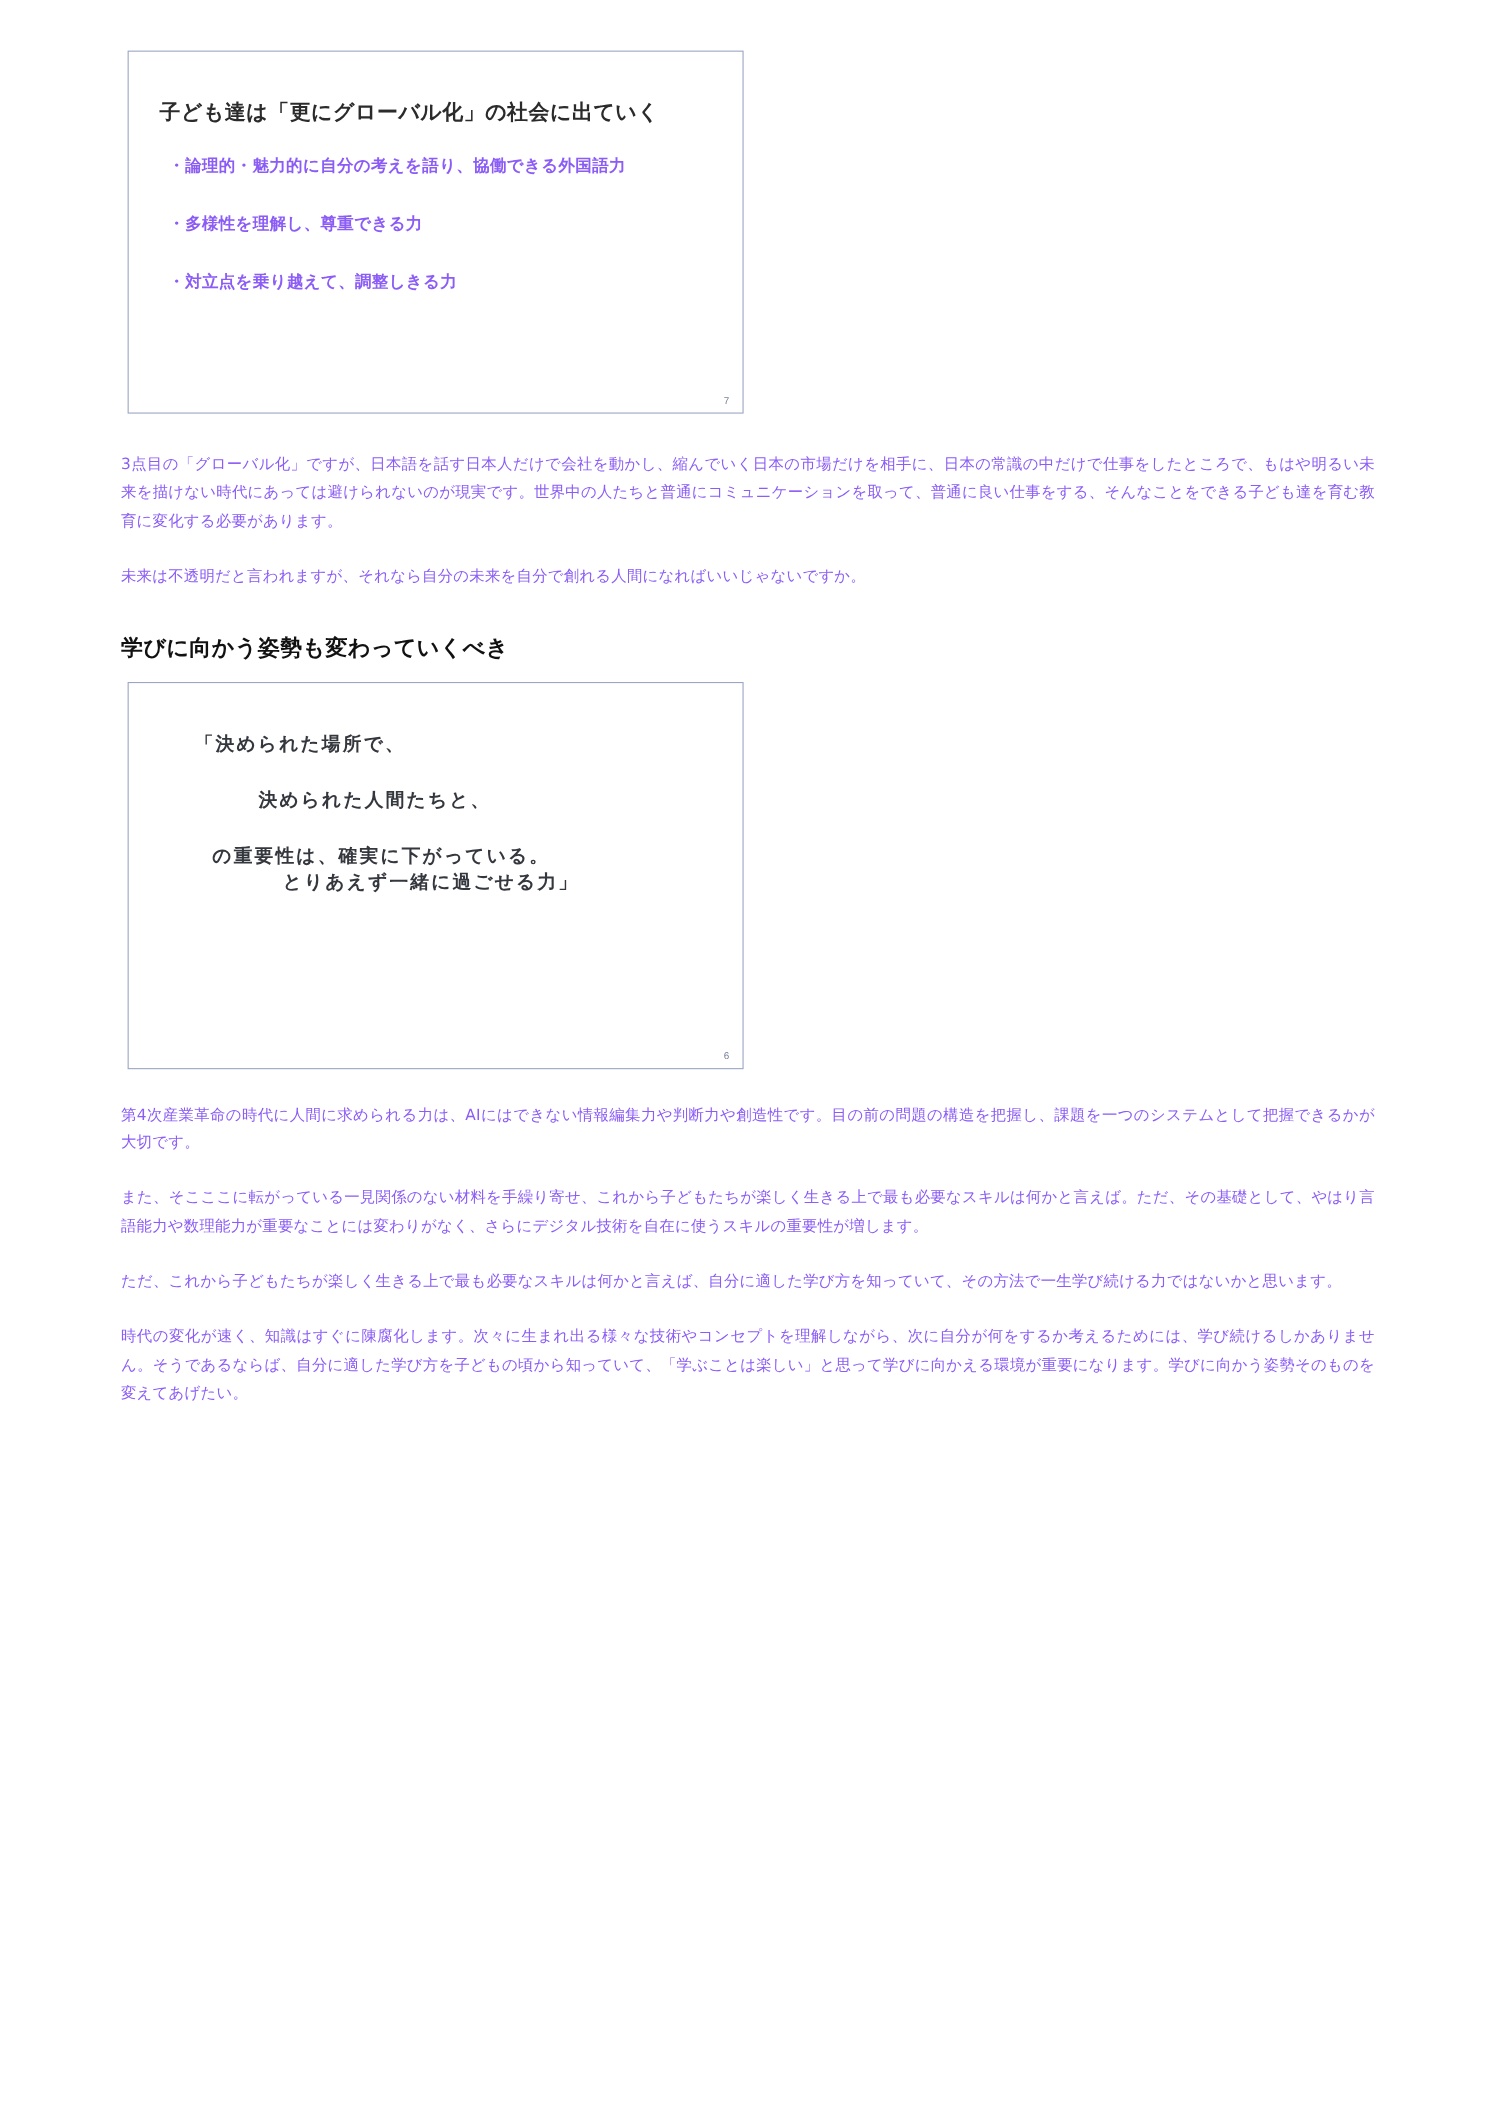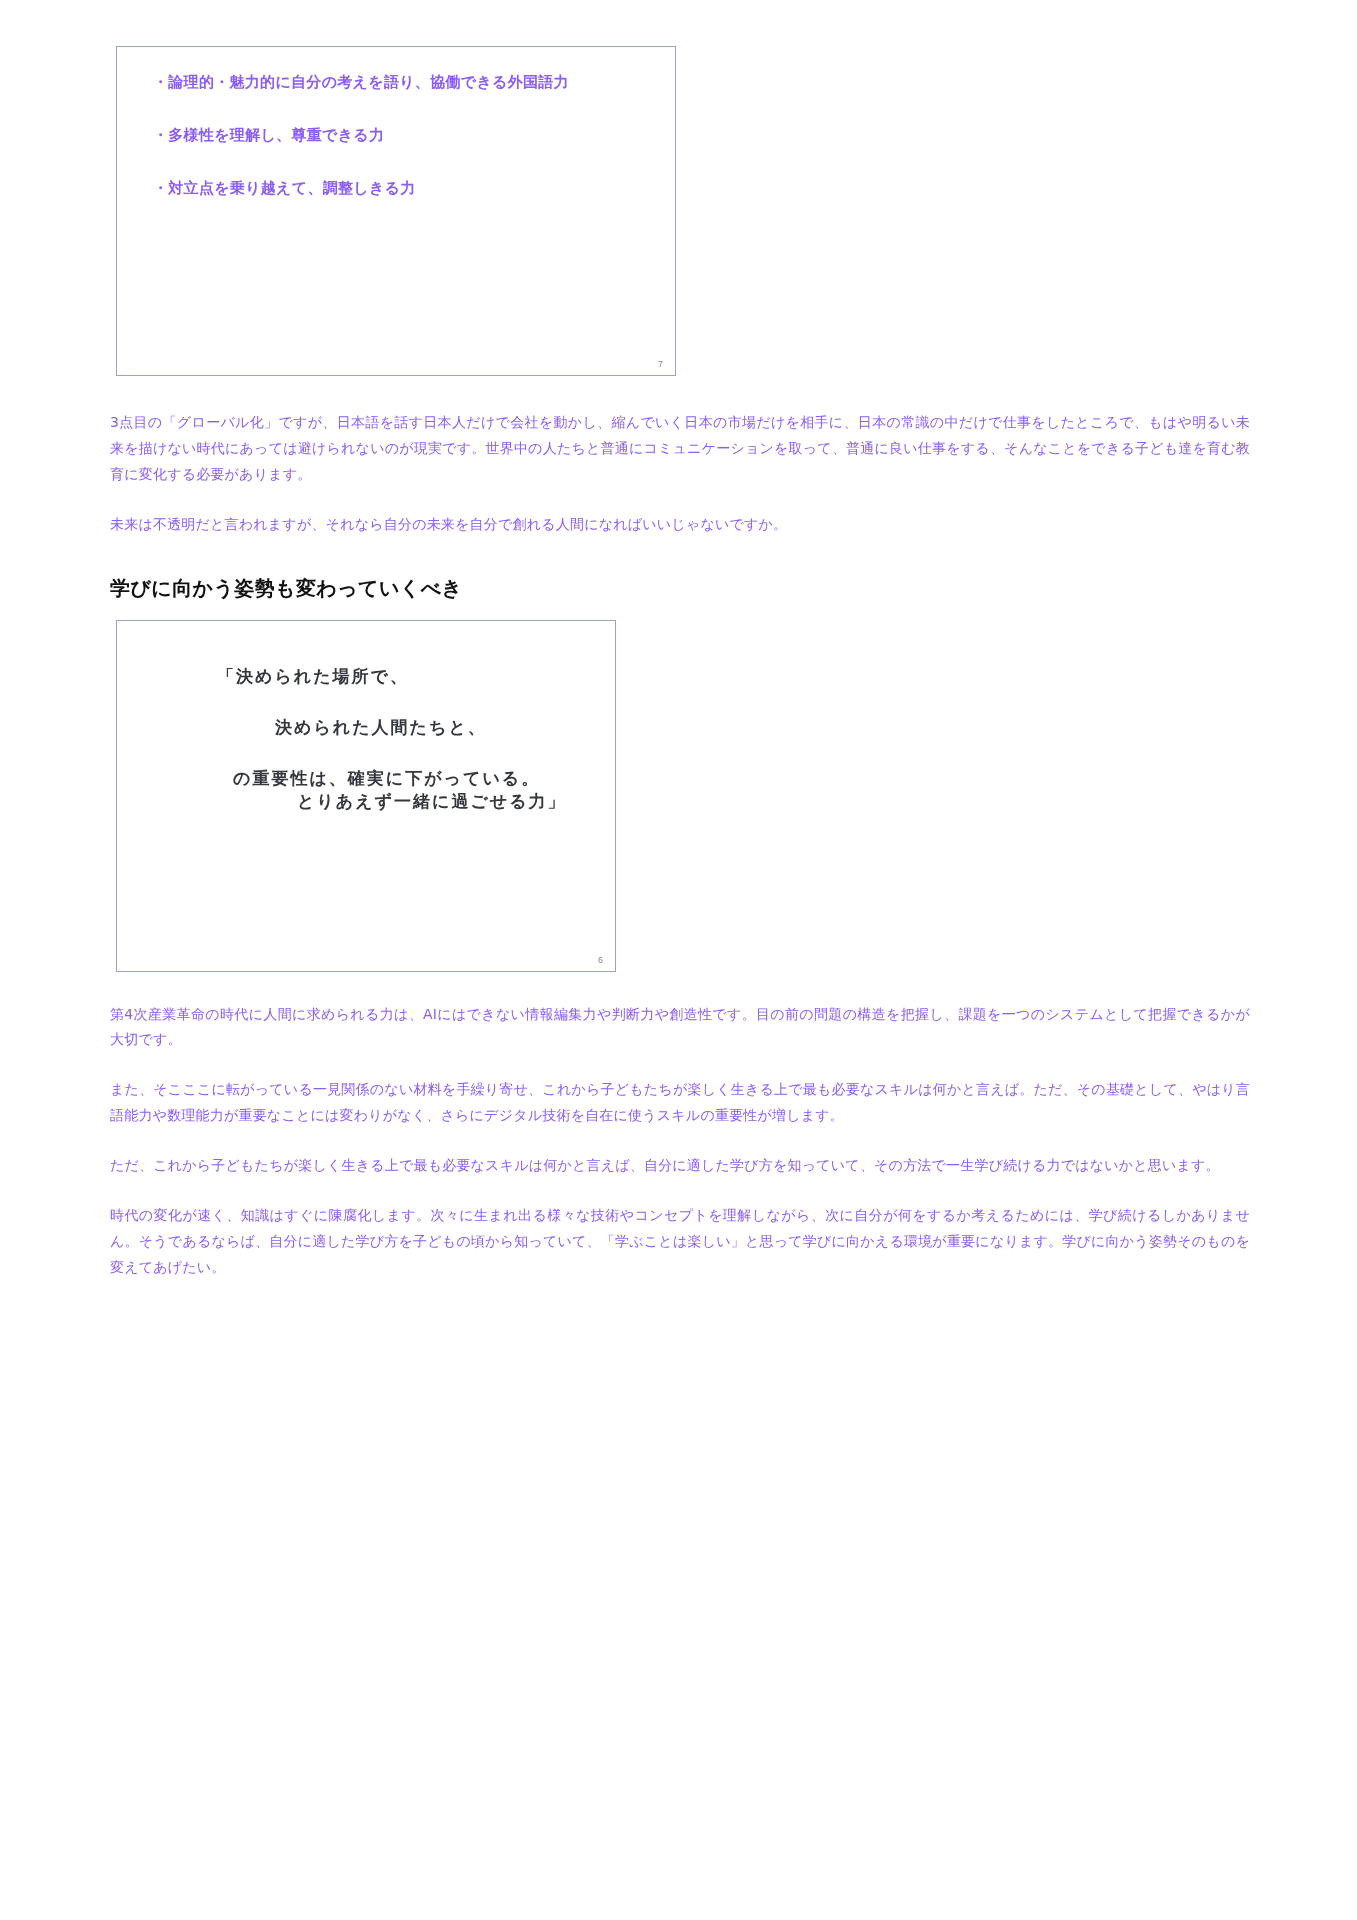--- a/index.html
+++ b/index.html
@@ -63,25 +63,24 @@
   }
   .slide-num {
     position: absolute;
     right: 12px;
     bottom: 6px;
     font-size: 9px;
     color: #7b839b;
   }
 
   .slide-2 {
-    width: 500px;
+    width: 560px;
     height: 352px;
     margin-left: 6px;
     margin-top: 18px;
-    padding-left: 40px;
   }
   .slide-2 .lines {
     padding: 44px 0 0 0;
   }
   .slide-2 .ln {
     font-family: "DejaVu Sans", sans-serif;
     font-weight: bold;
     font-size: 17px;
     color: #34373d;
     letter-spacing: 2px;
@@ -114,20 +113,21 @@
   }
   .gap-after-slide { margin-top: 30px; }
 </style>
 </head>
 <body>
 
 <div class="page">
   <div class="content">
 
     <div class="slide slide-1">
+      <div class="s1-title">子ども達は「更にグローバル化」の社会に出ていく</div>
       <ul>
         <li>・論理的・魅力的に自分の考えを語り、協働できる外国語力</li>
         <li>・多様性を理解し、尊重できる力</li>
         <li>・対立点を乗り越えて、調整しきる力</li>
       </ul>
       <div class="slide-num">7</div>
     </div>
 
     <p class="para first">3点目の「グローバル化」ですが、日本語を話す日本人だけで会社を動かし、縮んでいく日本の市場だけを相手に、日本の常識の中だけで仕事をしたところで、もはや明るい未来を描けない時代にあっては避けられないのが現実です。世界中の人たちと普通にコミュニケーションを取って、普通に良い仕事をする、そんなことをできる子ども達を育む教育に変化する必要があります。</p>
     <p class="para">未来は不透明だと言われますが、それなら自分の未来を自分で創れる人間になればいいじゃないですか。</p>

